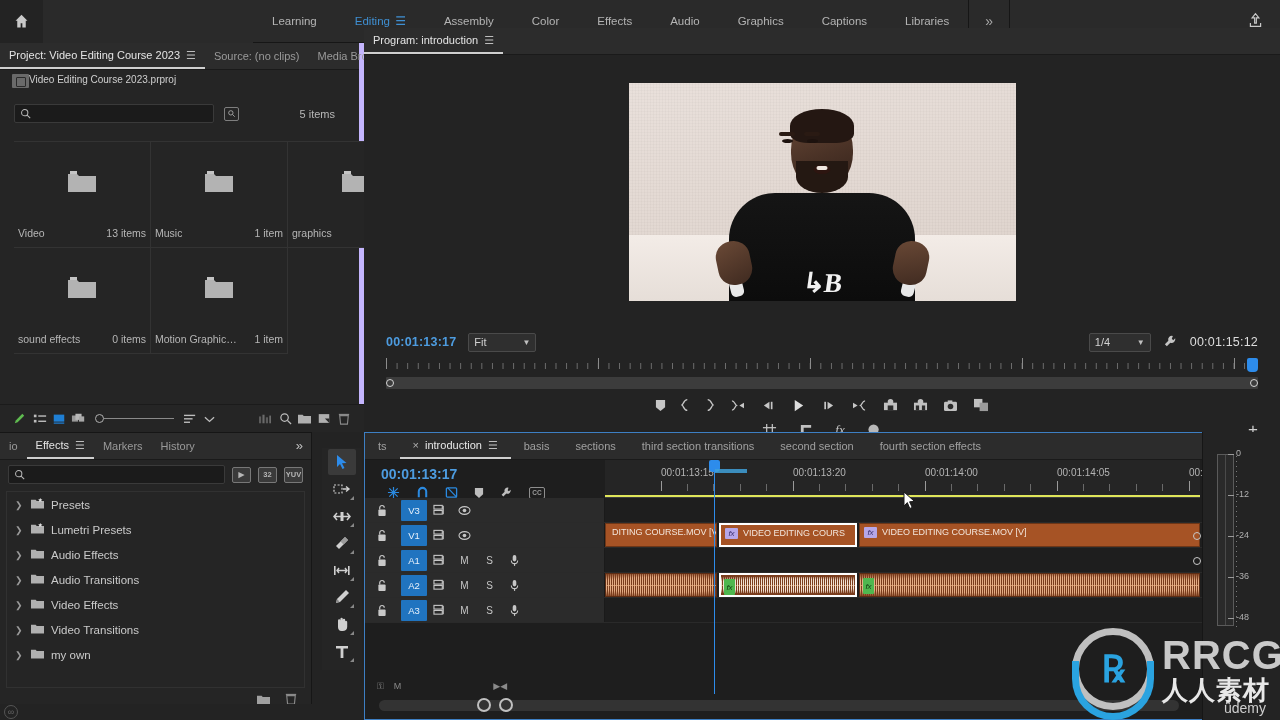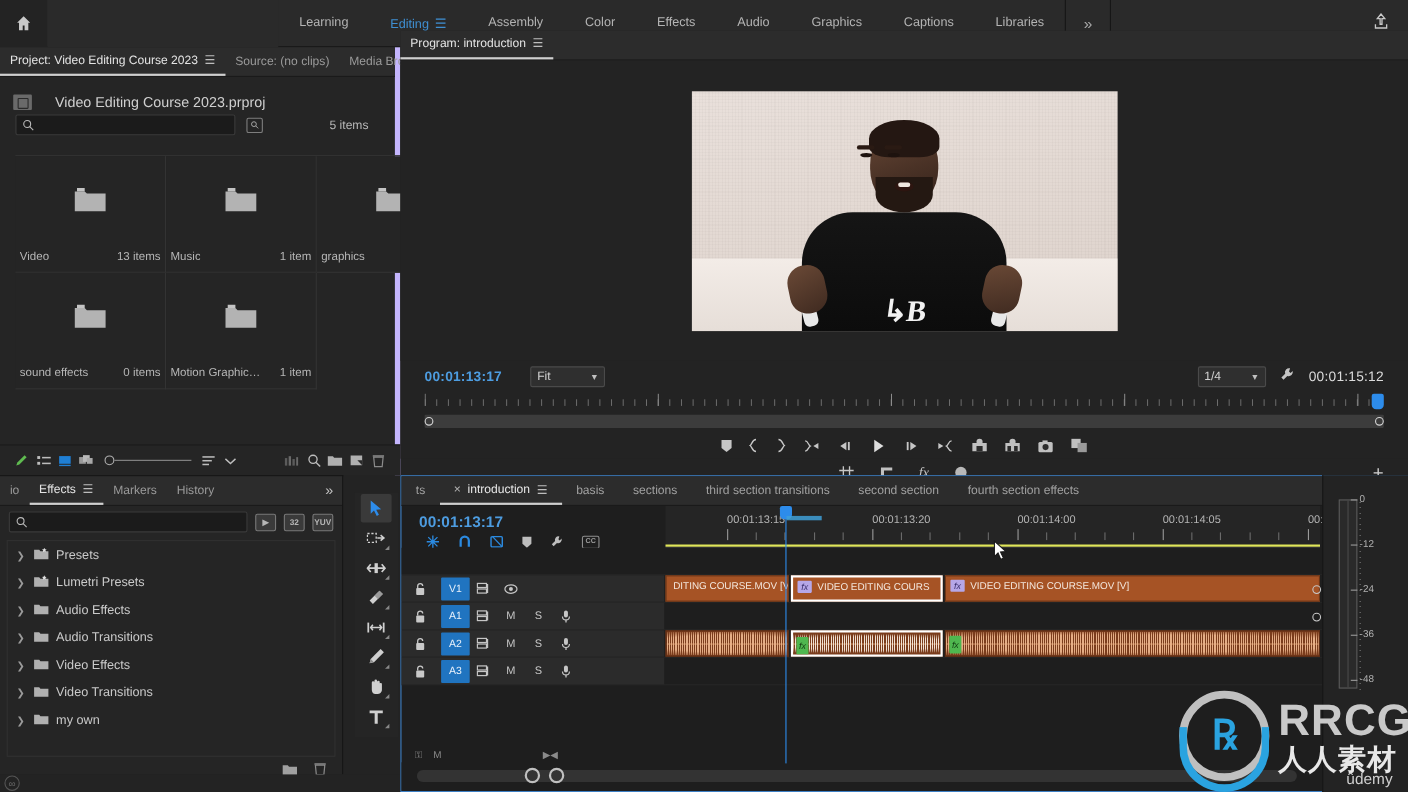--- a/index.html
+++ b/index.html
@@ -49,22 +49,22 @@
   }
   .ptab {
     padding: 0 9px; height: 26px; line-height: 24px; font-size: 11px;
     color: #9a9a9a; white-space: nowrap; display: flex; align-items: center; gap: 6px;
   }
   .ptab.active { color: #e4e4e4; border-bottom: 2px solid #cfcfcf; }
   .ptab .ham { font-size: 11px; color: #bdbdbd; }
   .ptab-overflow { margin-left: auto; padding: 0 8px; color: #c0c0c0; font-size: 13px; line-height: 26px; }
 
   .proj-root {
-    display: flex; align-items: flex-end; gap: 21px;
-    height: 26px; padding: 0 12px; margin-top: 4px; font-size: 13px; color: #cfcfcf;
+    display: flex; align-items: flex-start; gap: 0;
+    height: 26px; padding: 0 12px; margin-top: 4px; font-size: 10px; color: #cfcfcf;
   }
   .proj-root-icon {
     width: 17px; height: 14px; background: #6a6a6a; border-radius: 1px;
     position: relative; flex: none;
   }
   .proj-root-icon:after {
     content: ''; position: absolute; left: 4px; top: 3px; width: 8px; height: 8px;
     border: 1.5px solid #2a2a2a; border-radius: 1px;
   }
 
@@ -218,21 +218,21 @@
   }
   .shoulderstripe.l { left: 99px; transform: rotate(-14deg); }
   .shoulderstripe.r { right: 99px; transform: rotate(14deg); }
 
   .pgm-ctrlrow {
     position: absolute; left: 0; top: 300px; width: 916px; height: 28px;
     display: flex; align-items: center; padding: 0 22px;
   }
   .tc-blue { color: #4d9ce0; font-size: 12.5px; font-weight: bold; letter-spacing: 0.2px; }
   .fitsel {
-    margin-left: 26px; width: 68px; height: 19px; background: #2f2f2f;
+    margin-left: 12px; width: 68px; height: 19px; background: #2f2f2f;
     border: 1px solid #4a4a4a; border-radius: 2px; display: flex; align-items: center;
     padding: 0 5px; font-size: 11px; color: #d2d2d2;
   }
   .fitsel .cv { margin-left: auto; font-size: 8px; color: #c0c0c0; }
   .pgm-right { margin-left: auto; display: flex; align-items: center; gap: 12px; }
   .ressel {
     width: 62px; height: 19px; background: #2f2f2f; border: 1px solid #4a4a4a; border-radius: 2px;
     display: flex; align-items: center; padding: 0 5px; font-size: 11px; color: #d2d2d2;
   }
   .ressel .cv { margin-left: auto; font-size: 8px; color: #c0c0c0; }
@@ -1113,20 +1113,42 @@
     <div class="tl-workbar"></div>
 
     <div class="tl-ph">
       <span class="knob"></span>
       <span class="tail"></span>
     </div>
 
     <div class="tl-tracks">
 
       <div class="trk">
+        <div class="trk-head">
+          <span class="lockico">
+              <svg width="10" height="13" viewBox="0 0 11 14">
+                <path d="M3 6 V4 a2.5 2.5 0 0 1 5 0" fill="none" stroke="#c9c9c9" stroke-width="1.3"></path>
+                <rect x="1.5" y="6" width="8" height="7" rx="1" fill="#c9c9c9"></rect>
+              </svg>
+            </span>
+          <span class="trk-name">V3</span>
+          <span class="trk-btn">
+              <svg width="13" height="12" viewBox="0 0 14 13">
+                <rect x="1" y="1.5" width="9" height="4" fill="none" stroke="#c6c6c6" stroke-width="1.2"></rect>
+                <rect x="1" y="7" width="9" height="4" fill="none" stroke="#c6c6c6" stroke-width="1.2"></rect>
+                <path d="M11 2 v9" stroke="#c6c6c6" stroke-width="1.3"></path>
+              </svg>
+            </span>
+          <span class="trk-btn">
+              <svg width="13" height="11" viewBox="0 0 14 12">
+                <ellipse cx="7" cy="6" rx="6" ry="4.2" fill="none" stroke="#c6c6c6" stroke-width="1.2"></ellipse>
+                <circle cx="7" cy="6" r="2" fill="#c6c6c6"></circle>
+              </svg>
+            </span>
+        </div>
         <div class="trk-body"></div>
       </div>
 
 
       <div class="trk">
         <div class="trk-head">
           <span class="lockico">
               <svg width="10" height="13" viewBox="0 0 11 14">
                 <path d="M3 6 V4 a2.5 2.5 0 0 1 5 0" fill="none" stroke="#c9c9c9" stroke-width="1.3"></path>
                 <rect x="1.5" y="6" width="8" height="7" rx="1" fill="#c9c9c9"></rect>

